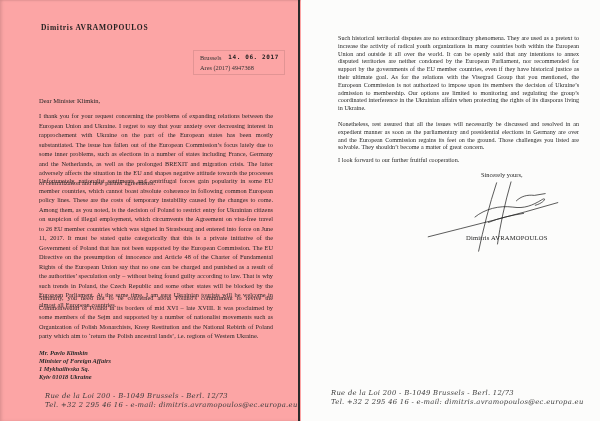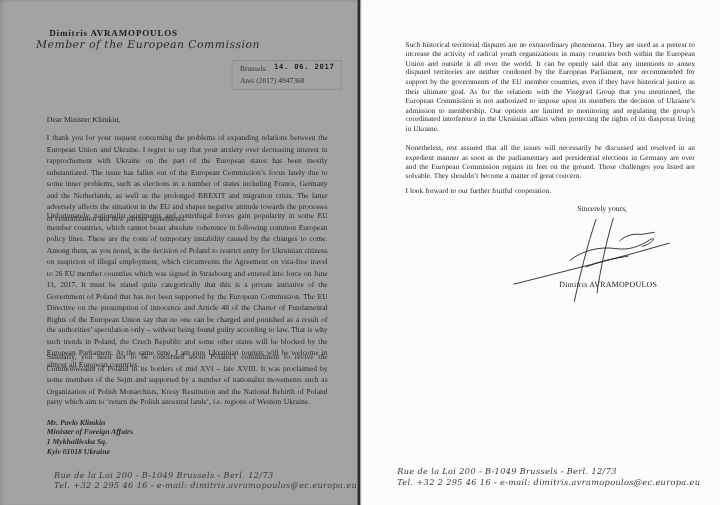--- a/index.html
+++ b/index.html
@@ -1,21 +1,21 @@
 <!DOCTYPE html>
 <html><head>
 <meta charset="utf-8">
 <style>
   * { margin: 0; padding: 0; box-sizing: border-box; }
   html, body { width: 600px; height: 421px; background: #ffffff; }
   body { font-family: "Liberation Serif", serif; color: #262626; }
 
   .scan {
     position: relative; width: 600px; height: 421px;
-    background: #a3a3a3; overflow: hidden;
+    background: #fca5a5; overflow: hidden;
     box-shadow: inset 2px 0 3px rgba(0,0,0,0.10), inset 0 1px 2px rgba(0,0,0,0.06);
     padding-left: 16px;
   }
   .page { position: absolute; top: 0; height: 421px; }
   .page-left  { left: 0;   width: 298px; }
   .page-right { left: 301px; width: 299px; background: #fcfcfb; }
   .divider {
     position: absolute; left: 298px; top: 0; width: 2px; height: 421px;
     background: #2a2a2a;
   }
@@ -74,21 +74,20 @@
 </style>
 </head>
 <body>
 
 <div class="scan">
 
   <div class="page page-left">
 
     <div class="abs lh-name" style="left:41px; top:23px;">Dimitris AVRAMOPOULOS</div>
 
-    <div class="abs lh-title" style="left:30px; top:33px;">Member of the European Commission</div>
 
     <div class="abs date-box" style="left:193px; top:50px;">
       <div class="date-row">
         <span>Brussels</span>
         <span class="date-stamp">14. 06. 2017</span>
       </div>
       <div class="ref-row">Ares (2017) 4947368</div>
     </div>
 
     <div class="abs salutation" style="left:39px; top:97px;">Dear Minister Klimkin,</div>

